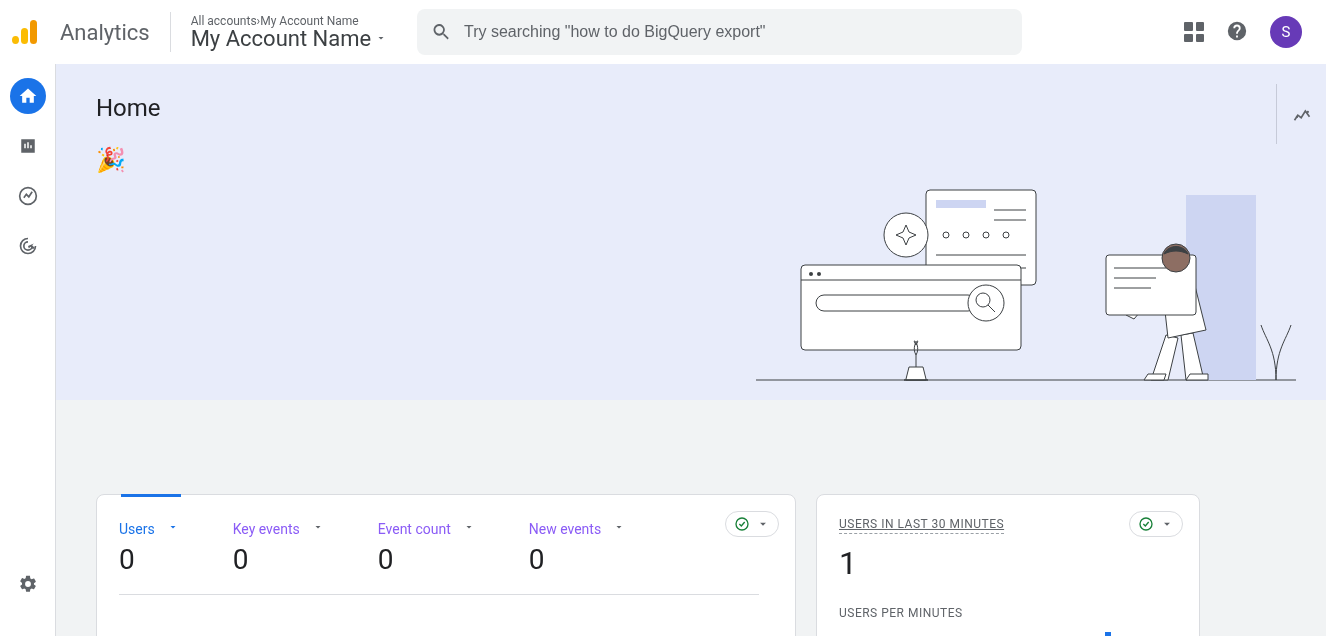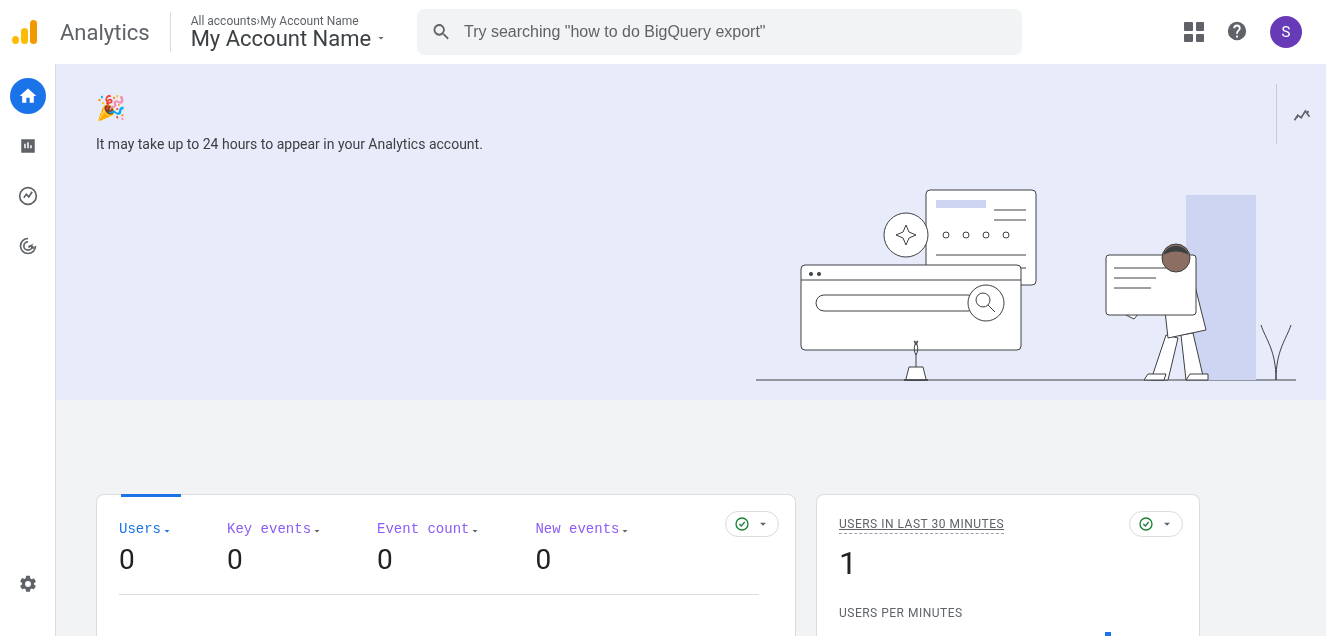--- a/index.html
+++ b/index.html
@@ -189,21 +189,21 @@
       position:absolute; top:-1px; left:24px;
       width:60px; height:3px; background:#1a73e8;
     }
 
     .metrics-row {
       display:flex;
       gap: 54px;
       padding-top:6px;
     }
     .metric { display:flex; flex-direction:column; gap:6px; }
-    .metric .label-row { display:flex; align-items:flex-end; gap:0; font-size:14px;font-family:Liberation Mono, monospace;}
+    .metric .label-row { display:flex; align-items:flex-start; gap:12px; font-size:14px;}
     .metric.active .label-row { color:#1a73e8; }
     .metric.active .label-row svg { fill:#1a73e8; }
     .metric:not(.active) .label-row { color:#8b5cf6; }
     .metric:not(.active) .label-row svg { fill:#5f6368; }
     .metric .value { font-size:28px; font-weight:400; color:#202124; }
 
     .divider { height:1px; background:#dadce0; margin-top:18px; width:640px;}
 
     .small-title {
       font-size:12px; letter-spacing:0.5px; color:#5f6368;
@@ -317,24 +317,24 @@
           <path d="M19.14 12.94a7.07 7.07 0 000-1.88l2.03-1.58a.5.5 0 00.12-.64l-1.92-3.32a.5.5 0 00-.6-.22l-2.39.96a7.03 7.03 0 00-1.62-.94l-.36-2.54A.5.5 0 0013.9 2h-3.8a.5.5 0 00-.49.42l-.36 2.54c-.58.24-1.12.56-1.62.94l-2.39-.96a.5.5 0 00-.6.22L2.72 8.48a.5.5 0 00.12.64l2.03 1.58a7.07 7.07 0 000 1.88L2.84 14.16a.5.5 0 00-.12.64l1.92 3.32c.13.22.39.31.6.22l2.39-.96c.5.38 1.04.7 1.62.94l.36 2.54c.4.24.25.42.49.42h3.8c.24 0 .45-.18.49-.42l.36-2.54c.58-.24 1.12-.56 1.62-.94l2.39.96c.21.09.47 0 .6-.22l1.92-3.32a.5.5 0 00-.12-.64l-2.03-1.58zM12 15.5A3.5 3.5 0 1112 8.5a3.5 3.5 0 010 7z"></path>
         </svg>
     </div>
     <div style="height:20px"></div>
   </div>
 
   <div class="main">
 
     <div class="hero">
       <div class="hero-left">
+        <div class="page-title">Home</div>
         <div class="data-active">
           <span>🎉</span>
         </div>
-        <div class="subtext">It may take up to 24 hours to appear in your Analytics account.</div>
       </div>
 
       <div class="insights-tab">
         <svg width="20" height="20" viewBox="0 0 24 24">
           <path d="M3 17l4-6 4 3 5-8 5 7" fill="none" stroke="#5f6368" stroke-width="2"></path>
           <circle cx="19" cy="7" r="1.4" fill="#5f6368"></circle>
           <circle cx="6" cy="13" r="1.4" fill="#5f6368"></circle>
         </svg>
       </div>
 

